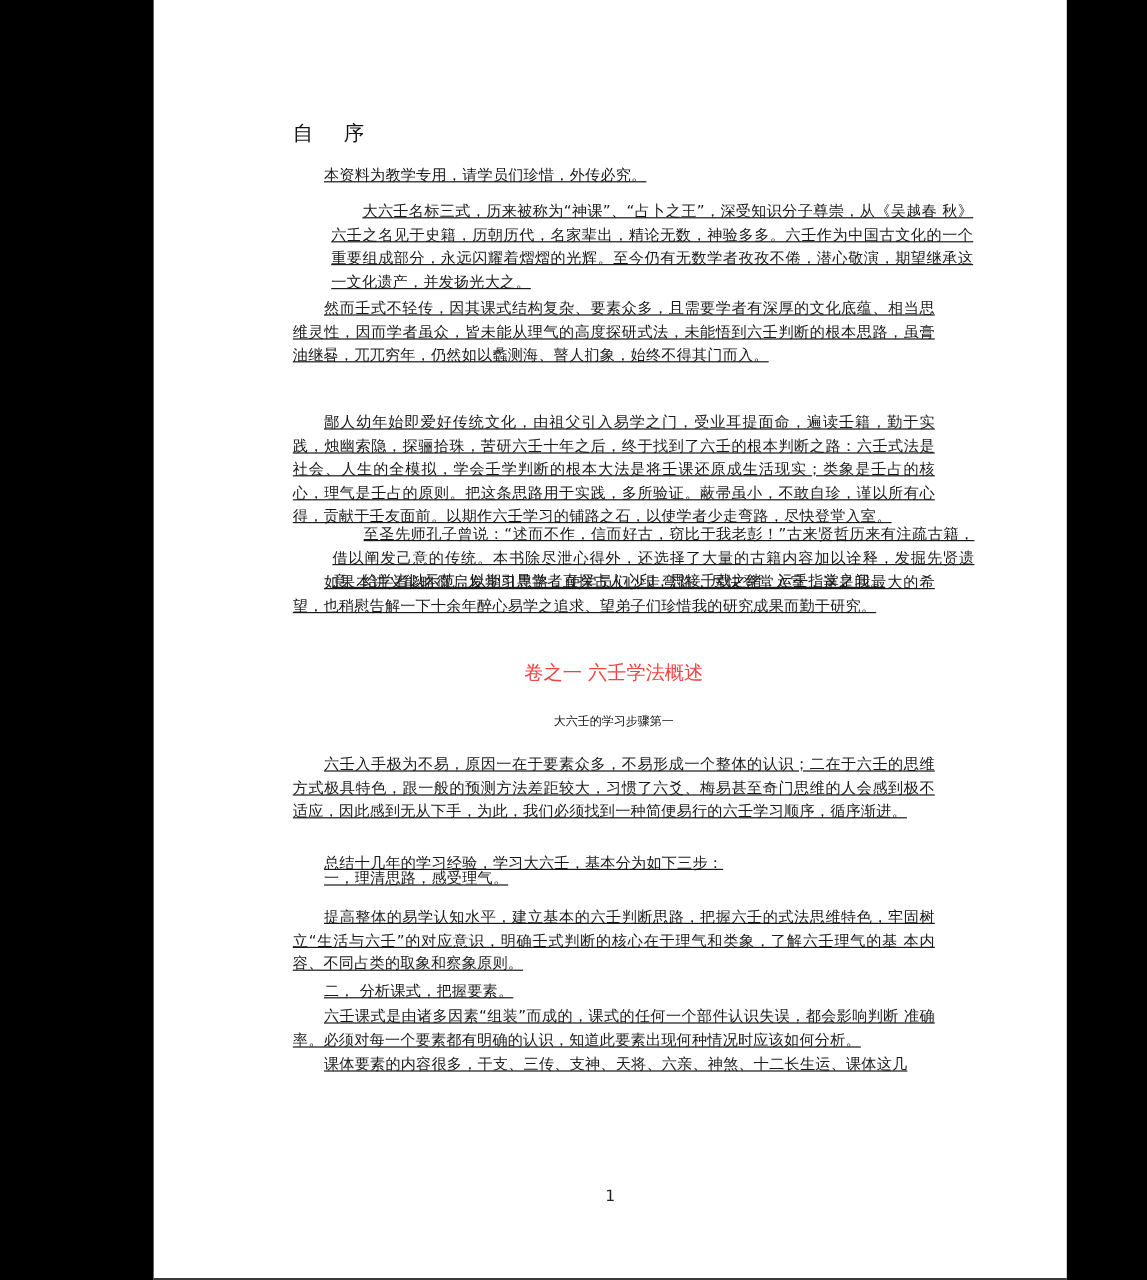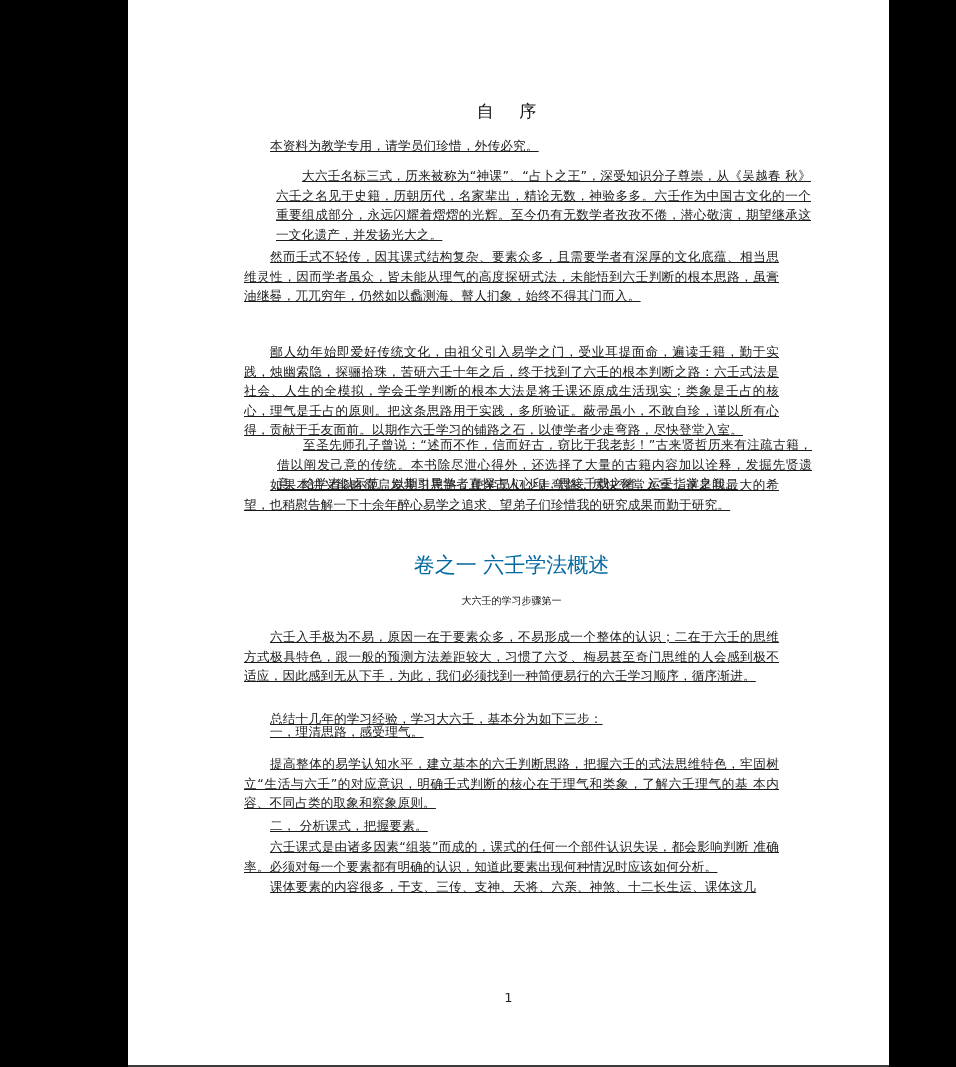--- a/index.html
+++ b/index.html
@@ -9,30 +9,30 @@
     }
     .page {
       position:absolute; left:128px; top:0; width:761px; height:1065px;
       background:#fff; border-bottom:2px solid #3a3a3a;
     }
     .content {
       position:absolute; left:116px; top:0; width:535px;
       color:#1a1a1a;
     }
     .title {
-      position:absolute; top:100px; left:0; width:535px; text-align:center;
+      position:absolute; top:100px; left:0; width:535px; text-align:left;
       font-size:17px; letter-spacing:10px; color:#111;
     }
     .p {
       position:absolute; left:0; width:535px; font-size:12.6px; line-height:19.5px;
       text-indent:26px; text-align:justify; letter-spacing:0.2px;text-decoration:underline;
     }
     .h1 {
       position:absolute; top:551px; left:0; width:535px; text-align:center;
-      font-size:21px; color:#0369a1;
+      font-size:16px; color:#ef4444;
     }
     .h2 {
       position:absolute; top:594px; left:0; width:535px; text-align:center;
       font-size:10px; color:#111;
     }
     .pagenum {
       position:absolute; top:990px; left:0; width:761px; text-align:center;
       font-size:13px; color:#222;
     }
   </style>

